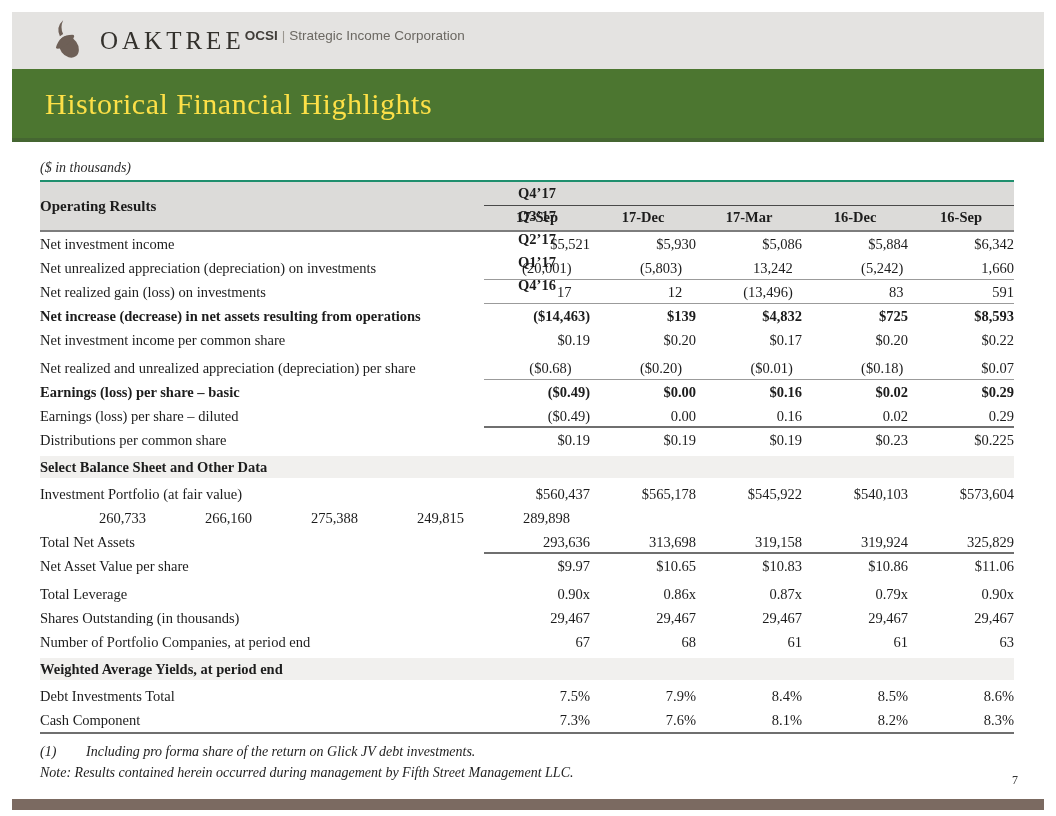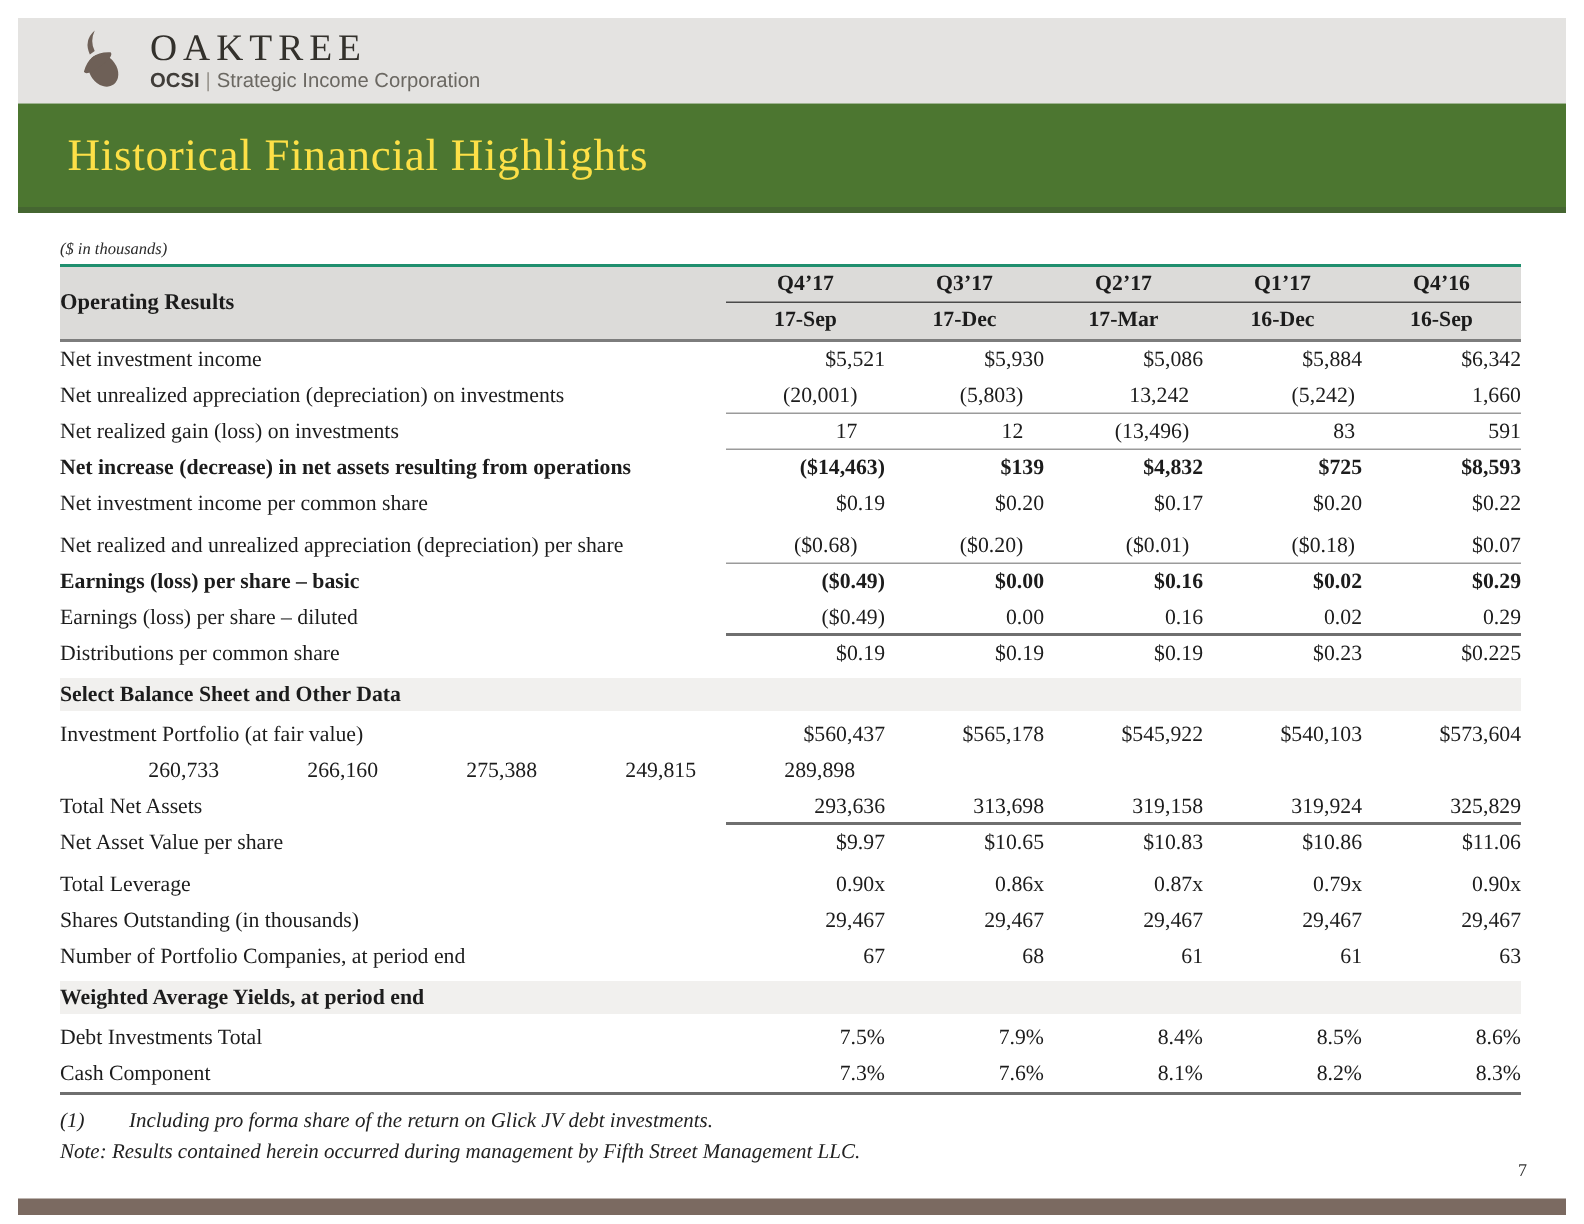--- a/index.html
+++ b/index.html
@@ -8,21 +8,21 @@
     font-family:"Liberation Serif","DejaVu Serif",serif; color:#1c1c1c; overflow:hidden;
   }
 
   
   .brand-band {
     position:absolute; left:12px; right:12px; top:12px; height:57px;
     background:var(--band_gray,#e4e3e1);
     display:flex; align-items:center; padding-left:30px; box-sizing:border-box;
   }
   .logo-wrap { width:48px; height:48px; margin-right:10px; flex:none; }
-  .brand-text { display:flex; flex-direction:column; justify-content:flex-start; }
+  .brand-text { display:flex; flex-direction:row; justify-content:flex-start; }
   .brand-name {
     font-size:25px; letter-spacing:4px; color:#33312c; line-height:26px; font-weight:normal;
   }
   .brand-sub {
     font-family:"Liberation Sans","DejaVu Sans",sans-serif; font-size:13.5px; line-height:16px;
   }
   .brand-sub .ocsi { font-weight:bold; color:#403d39; }
   .brand-sub .pipe { color:#9a968f; padding:0 4px; }
   .brand-sub .rest { color:#6b6862; }
 
@@ -32,33 +32,33 @@
     background:var(--green_banner,#4c7630);
     border-bottom:4px solid #456631; box-sizing:border-box;
     display:flex; align-items:center;
   }
   .page-title {
     color:#fde047; font-size:30px; letter-spacing:0.5px; padding-left:33px; font-weight:normal;
   }
 
   
   .content { position:absolute; left:40px; top:160px; width:974px; }
-  .units-note { font-style:italic; font-size:11px; color:#2a2a2a; margin:0 0 4px 0; }
+  .units-note { font-style:italic; font-size:14px; color:#2a2a2a; margin:0 0 4px 0; }
 
   .fin-table { width:974px; }
   .thead {
     border-top:2.5px solid var(--teal_line,#1f8f6e);
     border-bottom:2px solid #7d7d7d;
     background:var(--header_gray,#dcdbd9);
     display:flex; height:48px; box-sizing:content-box;
   }
   .thead-label { width:444px; display:flex; align-items:center; font-weight:bold; font-size:15px; }
   .thead-cols { width:530px; display:flex; flex-direction:column; }
   .thead-row { display:flex; height:24px; box-sizing:border-box; }
-  .thead-row.quarters { border-bottom:1.5px solid #4a4a4a; }
+  .thead-row.quarters { border-bottom:1.5px solid #4a4a4a;flex-direction:column; }
   .thead-cell { width:106px; text-align:center; font-weight:bold; font-size:14.5px; line-height:23px; }
 
   .trow { display:flex; height:24px; line-height:24px; font-size:14.5px; white-space:nowrap; }
   .trow .lbl { width:444px; overflow:hidden; }
   .trow .vals { width:530px; display:flex; box-sizing:border-box; }
   .trow .val { width:106px; text-align:right; }
   .trow.bold { font-weight:bold; }
   .trow.rule-thin .vals { border-bottom:1px solid #9b9b9b;gap:23px; }
   .trow.rule-thick .vals { border-bottom:2px solid #6f6f6f; }
   .trow.rule-full { border-bottom:2px solid #6f6f6f; }

